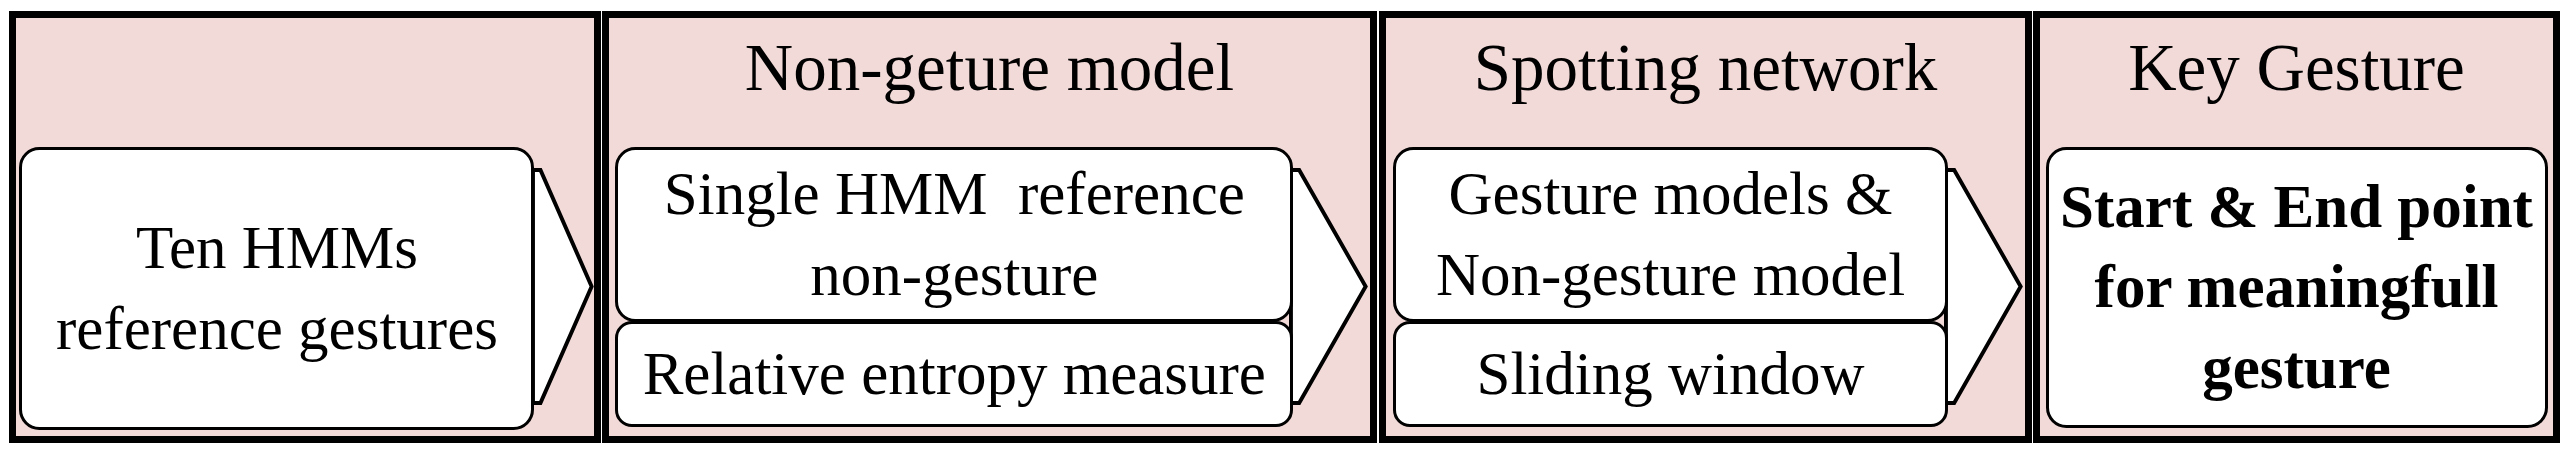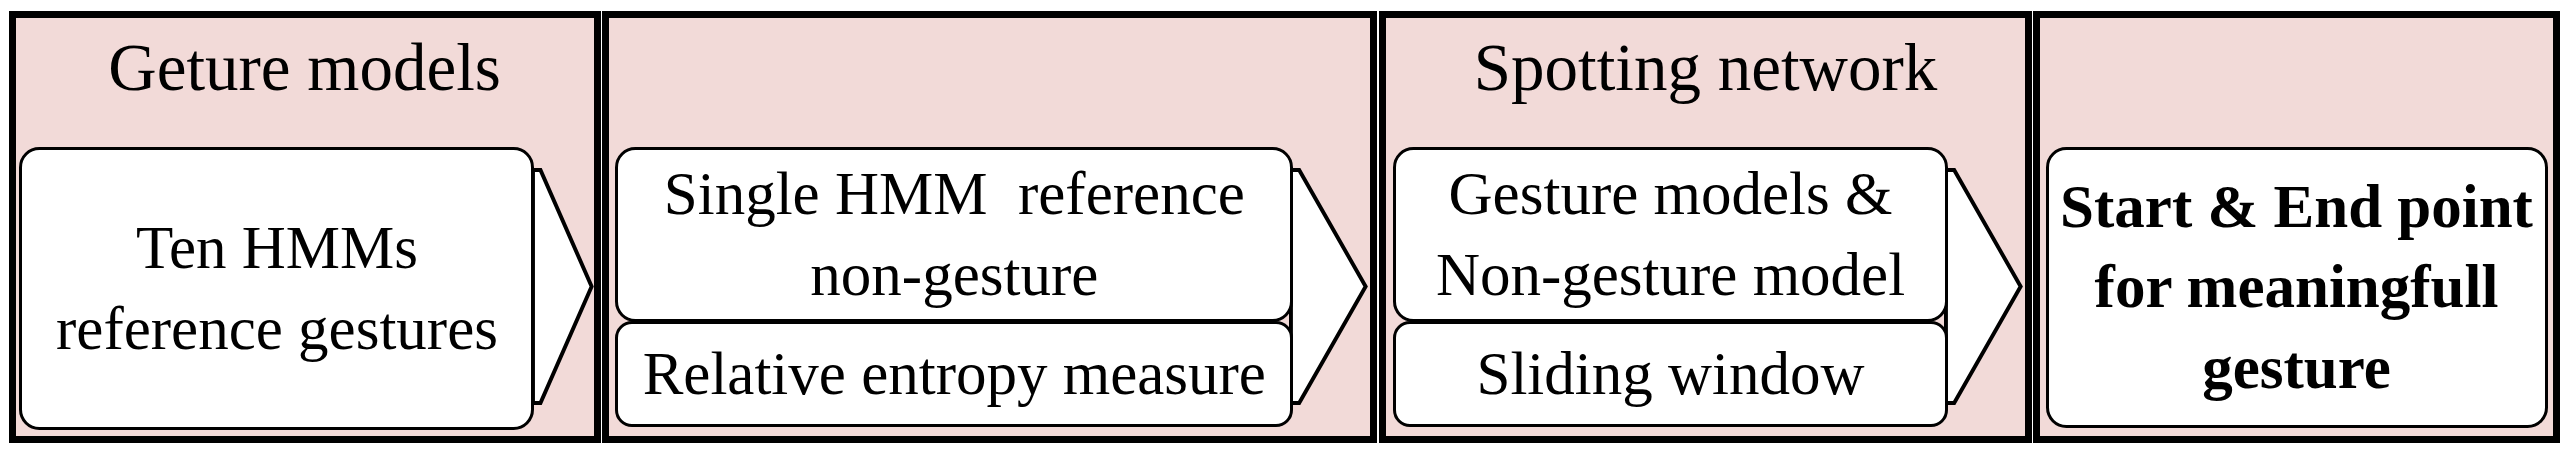--- a/index.html
+++ b/index.html
@@ -78,31 +78,31 @@
     fill: var(--box-bg, #ffffff);
     stroke: var(--ink, #000000);
     stroke-width: 5;
     stroke-linejoin: miter;
   }
 </style>
 </head>
 <body>
 
 <section class="panel p1">
-  <h2 class="title">Geture models</h2>
   <svg class="arrow" viewBox="0 0 80 303" preserveAspectRatio="none" aria-hidden="true">
     <polygon points="2.5,2.5 12,2.5 77,151.5 12,300.5 2.5,300.5"></polygon>
   </svg>
   <div class="box b1">
     <span>Ten HMMs
 reference gestures</span>
   </div>
 </section>
 
 <section class="panel p2">
+  <h2 class="title">Non-geture model</h2>
   <svg class="arrow" viewBox="0 0 101 303" preserveAspectRatio="none" aria-hidden="true">
     <polygon points="2.5,2.5 13,2.5 98,151.5 13,300.5 2.5,300.5"></polygon>
   </svg>
   <div class="box bA">
     <span>Single HMM  reference
 non-gesture</span>
   </div>
   <div class="box bB">
     <span>Relative entropy measure</span>
   </div>
@@ -116,19 +116,20 @@
   <div class="box bB">
     <span>Sliding window</span>
   </div>
   <div class="box bA">
     <span>Gesture models &amp;
 Non-gesture model</span>
   </div>
 </section>
 
 <section class="panel p4">
+  <h2 class="title">Key Gesture</h2>
   <div class="box b1">
     <span>Start &amp; End point
 for meaningfull
 gesture</span>
   </div>
 </section>
 
 
 </body></html>

